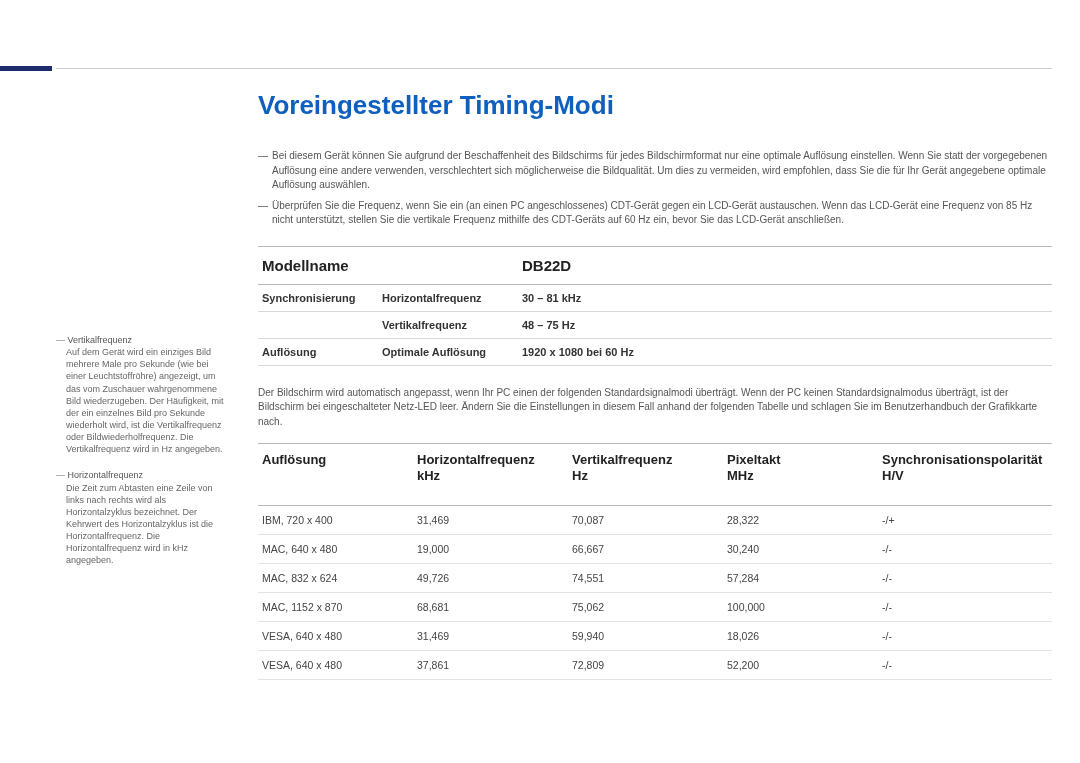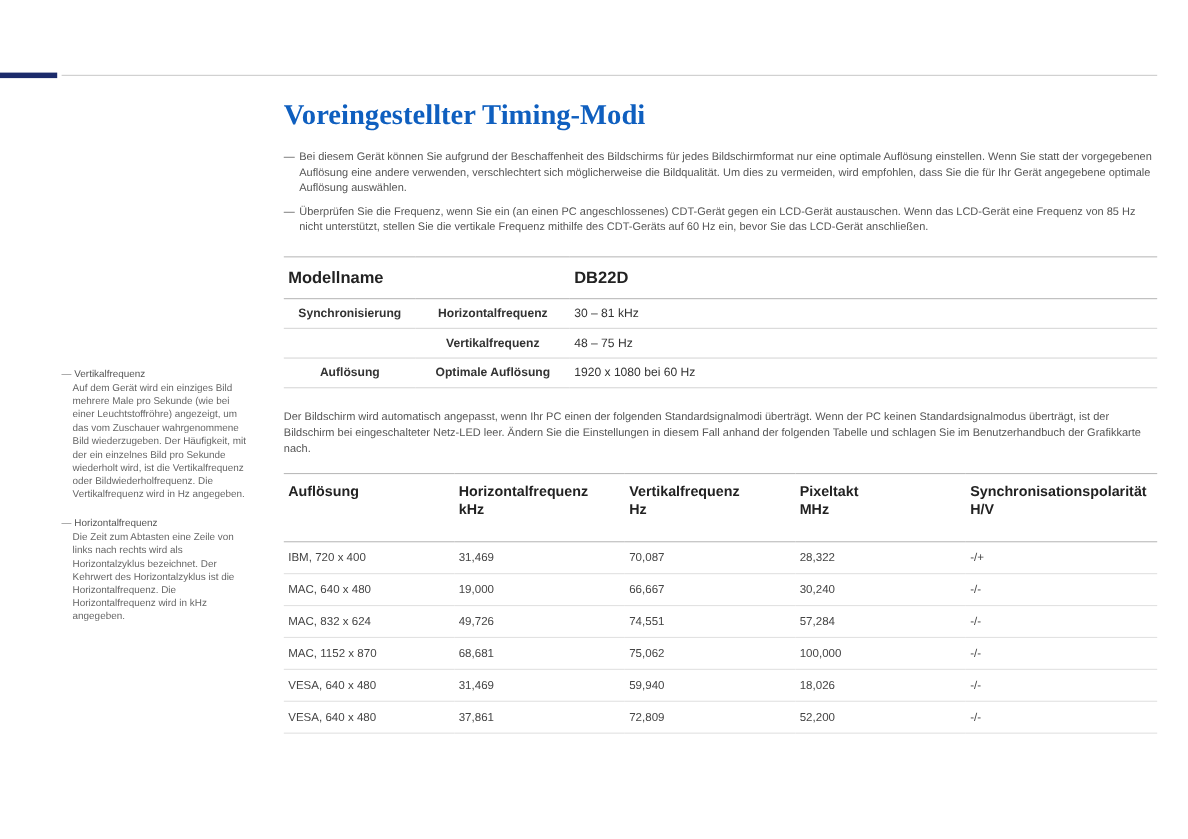--- a/index.html
+++ b/index.html
@@ -46,30 +46,29 @@
   .sidebar .dash { color: #888; }
   .sidebar .t { color: #555; }
   .sidebar .d { display:block; margin-left: 10px; }
   .main {
     margin-left: 202px;
   }
   h1 {
     font-size: 26px;
     font-weight: 600;
     color: #0f5fbf;
-    margin-bottom: 16px;
-    font-family: Liberation Serif, serif;
+    margin-bottom: 28px;
   }
   .notes { font-size: 10px; color: #555; line-height: 1.45; margin-bottom: 18px; }
   .notes .note { display:flex; margin-bottom: 6px; }
   .notes .dash { width: 14px; flex:none; }
   .tbl1 { width: 100%; border-collapse: collapse; font-size: 11px; }
-  .tbl1 th, .tbl1 td { text-align: left; padding: 7px 4px; border-bottom: 1px solid #d8d8d8; vertical-align: top; }
+  .tbl1 th, .tbl1 td { text-align: left; padding: 7px 4px; border-bottom: 1px solid #d8d8d8; vertical-align: top; font-weight: bold; }
   .tbl1 .hd { font-size: 15px; font-weight: 700; color: #222; border-top: 1px solid #bbb; border-bottom: 1px solid #bbb; padding: 10px 4px; }
-  .tbl1 .lab { font-weight: 700; text-align: center; }
+  .tbl1 .lab { font-weight: 700; }
   .col-a { width: 120px; }
   .col-b { width: 140px; }
   .midtext { font-size: 10px; color: #555; line-height: 1.45; margin: 20px 0 14px; }
   .tbl2 { width: 100%; border-collapse: collapse; font-size: 10.5px; }
   .tbl2 th { text-align:left; font-size: 13px; font-weight:700; color:#222; border-top:1px solid #bbb; border-bottom:1px solid #bbb; padding: 8px 4px 20px; line-height:1.25; vertical-align: top; }
   .tbl2 td { text-align:left; padding: 8px 4px; border-bottom: 1px solid #e2e2e2; color:#444; }
   .c1{width:155px}.c2{width:155px}.c3{width:155px}.c4{width:155px}.c5{width:auto}
 </style>
 </head>
 <body>

